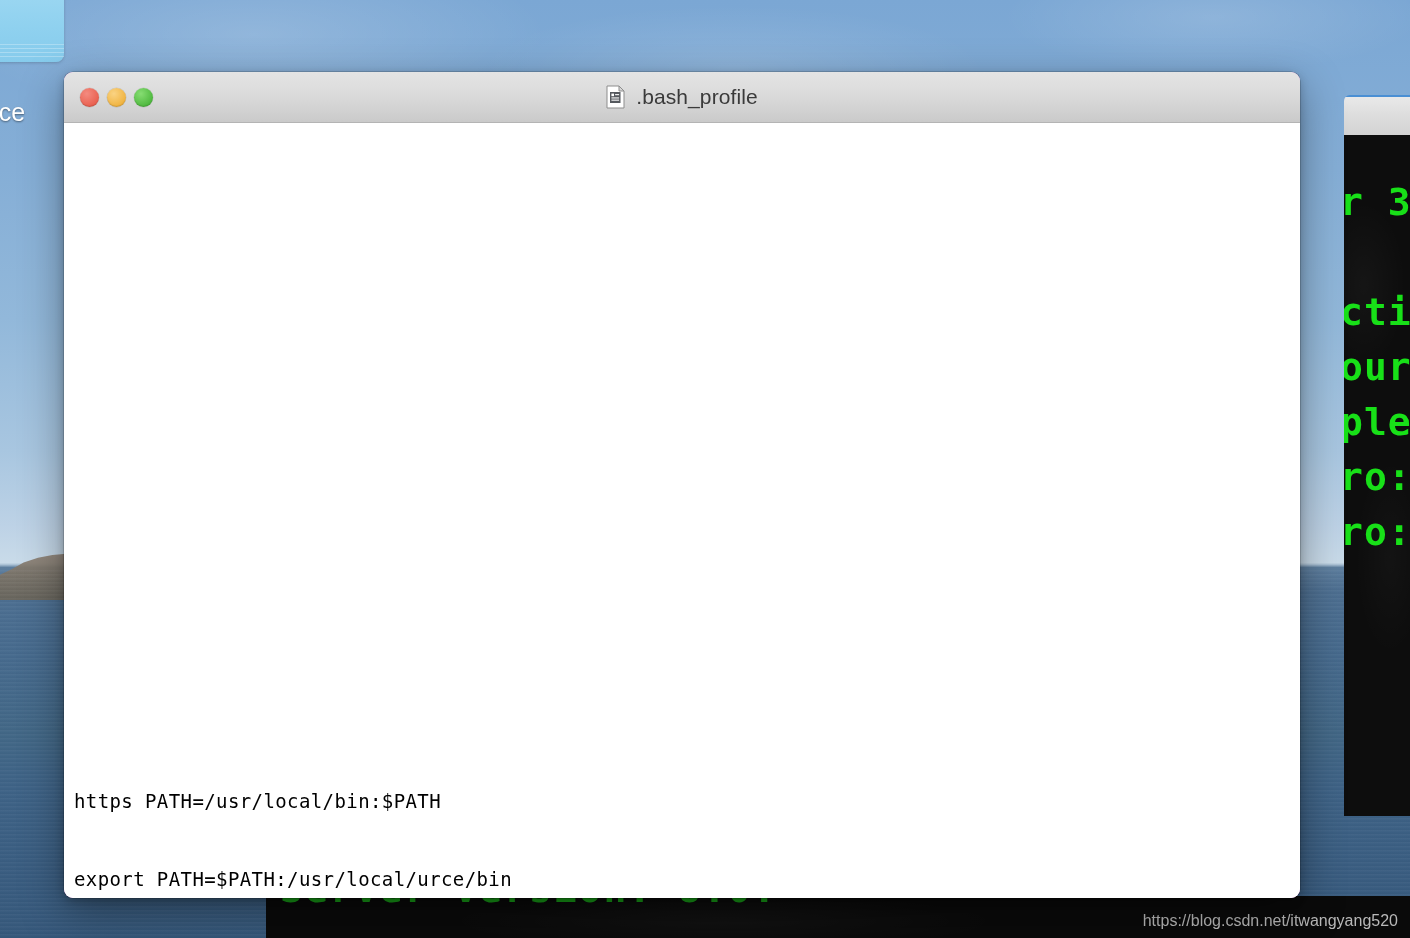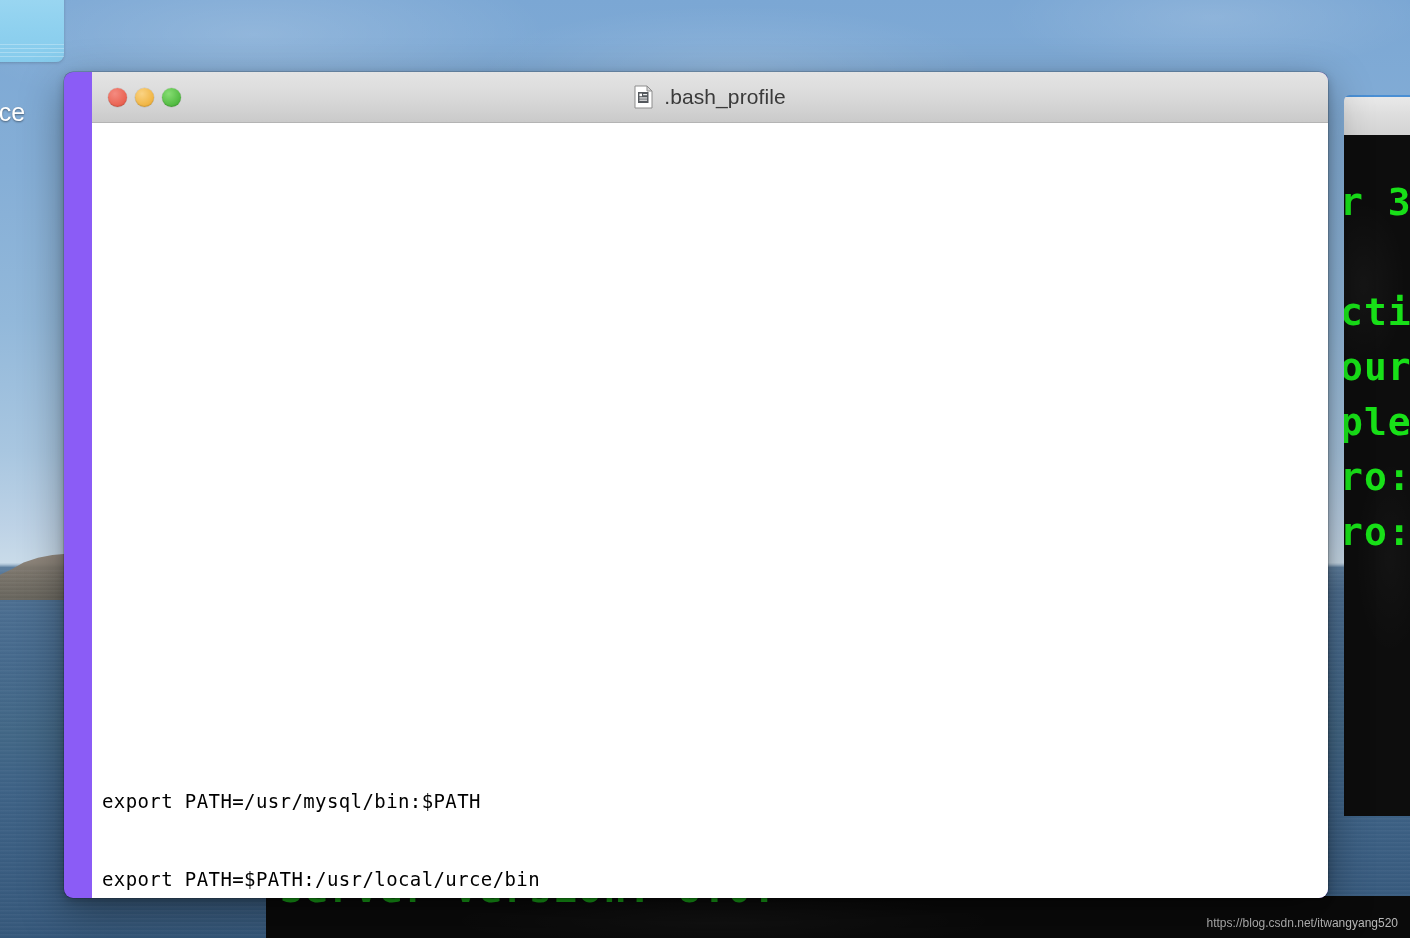--- a/index.html
+++ b/index.html
@@ -187,40 +187,39 @@
     white-space: pre;
     letter-spacing: 2px;
   }
 
   
   .watermark {
     position: absolute;
     right: 12px;
     bottom: 8px;
     color: #b9b9b9;
-    font-size: 12px;
+    font-size: 16px;
     font-family: "Liberation Sans", sans-serif;
     white-space: nowrap;
   }
 
   
   .textedit {
     position: absolute;
     left: 64px;
     top: 72px;
     width: 1236px;
     height: 826px;
     border-radius: 9px;
     box-shadow:
       0 0 0 0.5px rgba(0,0,0,0.30),
       0 14px 44px rgba(0,0,0,0.38),
       0 3px 10px rgba(0,0,0,0.22);
     overflow: hidden;
-    background: #8b5cf6;
-    padding-left: 28px;
+    background: #f0abfc;
   }
   .titlebar {
     position: relative;
     height: 50px;
     background: linear-gradient(180deg, #e4e4e4 0%, #dcdcdc 40%, #d2d2d2 75%, #cacaca 100%);
     border-bottom: 1px solid #b4b4b4;
     display: flex;
     align-items: center;
     justify-content: center;
   }
@@ -335,21 +334,21 @@
             <rect x="5.4" y="12.4" width="7.7" height="1.1" fill="#ffffff"></rect>
             <rect x="5.4" y="14.6" width="7.7" height="1.1" fill="#ffffff"></rect>
           </svg>
         </span>
         <span class="title-text">.bash_profile</span>
       </div>
     </div>
 
     <div class="editor">
       <div class="code-block">
-        <span class="code-line">export PATH=/usr/mysql/bin:$PATH</span>
+        <span class="code-line">https PATH=/usr/local/bin:$PATH</span>
         <span class="code-line">export PATH=$PATH:/usr/local/urce/bin</span>
         
         
       </div>
     </div>
 
   </div>
 
 </div>
 

